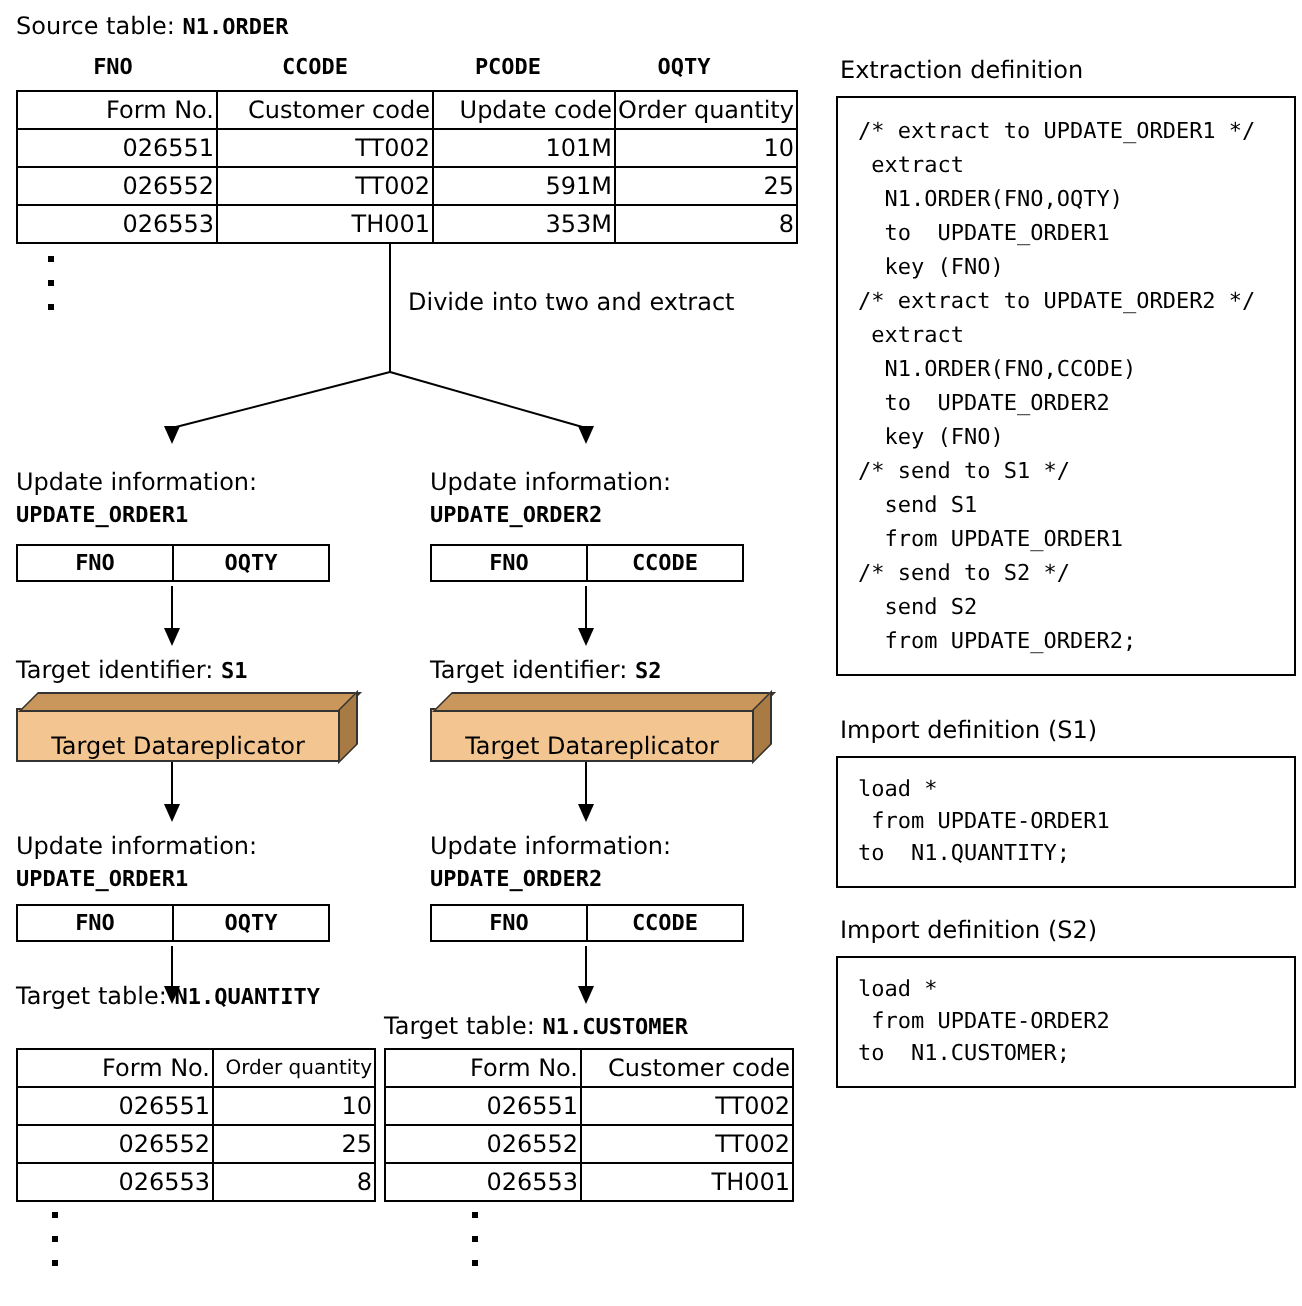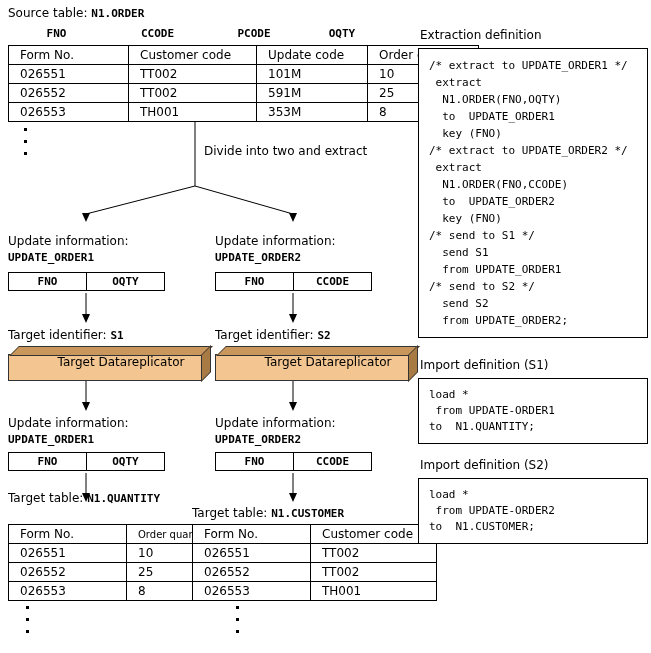--- a/index.html
+++ b/index.html
@@ -4,38 +4,38 @@
 <style>
   html,body{margin:0;padding:0;background:#fff;}
   .page{position:relative;width:650px;height:653px;background:#fff;color:#000;
         font-family:"DejaVu Sans",sans-serif;font-size:12px;overflow:hidden;}
   .lbl{position:absolute;white-space:nowrap;line-height:14px;}
   .mono{font-family:"DejaVu Sans Mono",monospace;font-weight:bold;font-size:11px;}
   .fieldrow{position:absolute;display:flex;}
   .fieldrow span{display:inline-block;text-align:center;
         font-family:"DejaVu Sans Mono",monospace;font-weight:bold;font-size:11px;}
   table.tbl{position:absolute;border-collapse:collapse;table-layout:fixed;background:#fff;}
-  .tbl th,.tbl td{border:1px solid #000;text-align:left;font-weight:normal;
-        font-size:12px;height:18px;padding:0 11px;overflow:hidden;white-space:nowrap;}
+  .tbl th,.tbl td{border:1px solid #000;text-align:right;font-weight:normal;
+        font-size:12px;height:18px;padding:0 1px;overflow:hidden;white-space:nowrap;}
   .tbl th.sm{font-size:10px;}
   table.minitbl{position:absolute;border-collapse:collapse;table-layout:fixed;background:#fff;}
   .minitbl td{border:1px solid #000;text-align:center;height:17px;padding:0;
         font-family:"DejaVu Sans Mono",monospace;font-weight:bold;font-size:11px;}
   .codebox{position:absolute;border:1px solid #000;background:#fff;}
   .codebox pre{margin:0;padding:8px 10px;font-family:"DejaVu Sans Mono",monospace;
         font-size:11px;white-space:pre;}
   .lh17 pre{line-height:17px;}
   .lh16 pre{line-height:16px;}
   .vdots{position:absolute;display:flex;flex-direction:column;gap:9px;}
   .vdots i{width:3px;height:3px;background:#000;display:block;}
   .overlay{position:absolute;left:0;top:0;pointer-events:none;}
   .overlay line{stroke:#000;stroke-width:1;}
   .overlay polygon{fill:#000;}
   .box3d{position:absolute;width:160px;height:25px;background:#f3c591;border:1px solid #333;
-        display:flex;align-items:flex-start;justify-content:center;font-size:12px;padding-left:32px;}
+        display:flex;align-items:flex-end;justify-content:center;font-size:12px;}
   .box3d::before{content:"";position:absolute;left:0;top:-9px;width:100%;height:8px;
         background:#c9975c;border:1px solid #333;transform:skewX(-45deg);transform-origin:0 100%;}
   .box3d::after{content:"";position:absolute;left:100%;top:0;width:8px;height:25px;
         background:#a87a44;border:1px solid #333;transform:skewY(-45deg);transform-origin:0 0;}
   .box3d span{position:relative;z-index:1;}
 </style>
 </head>
 <body>
 
 <div class="page">

